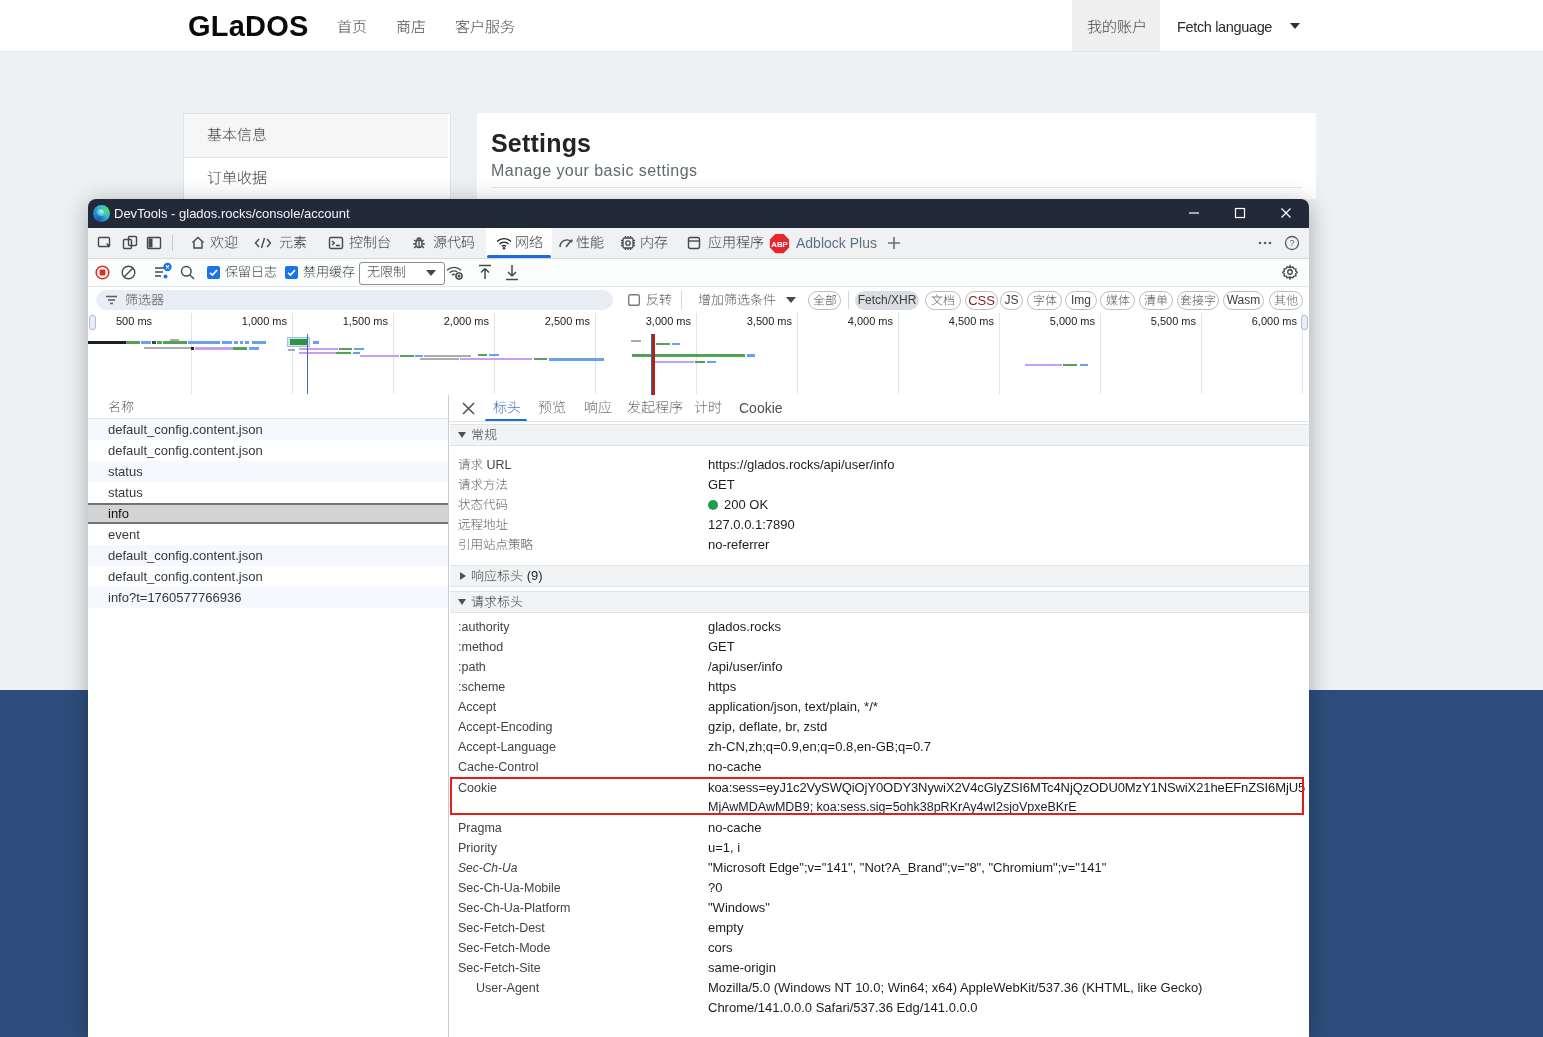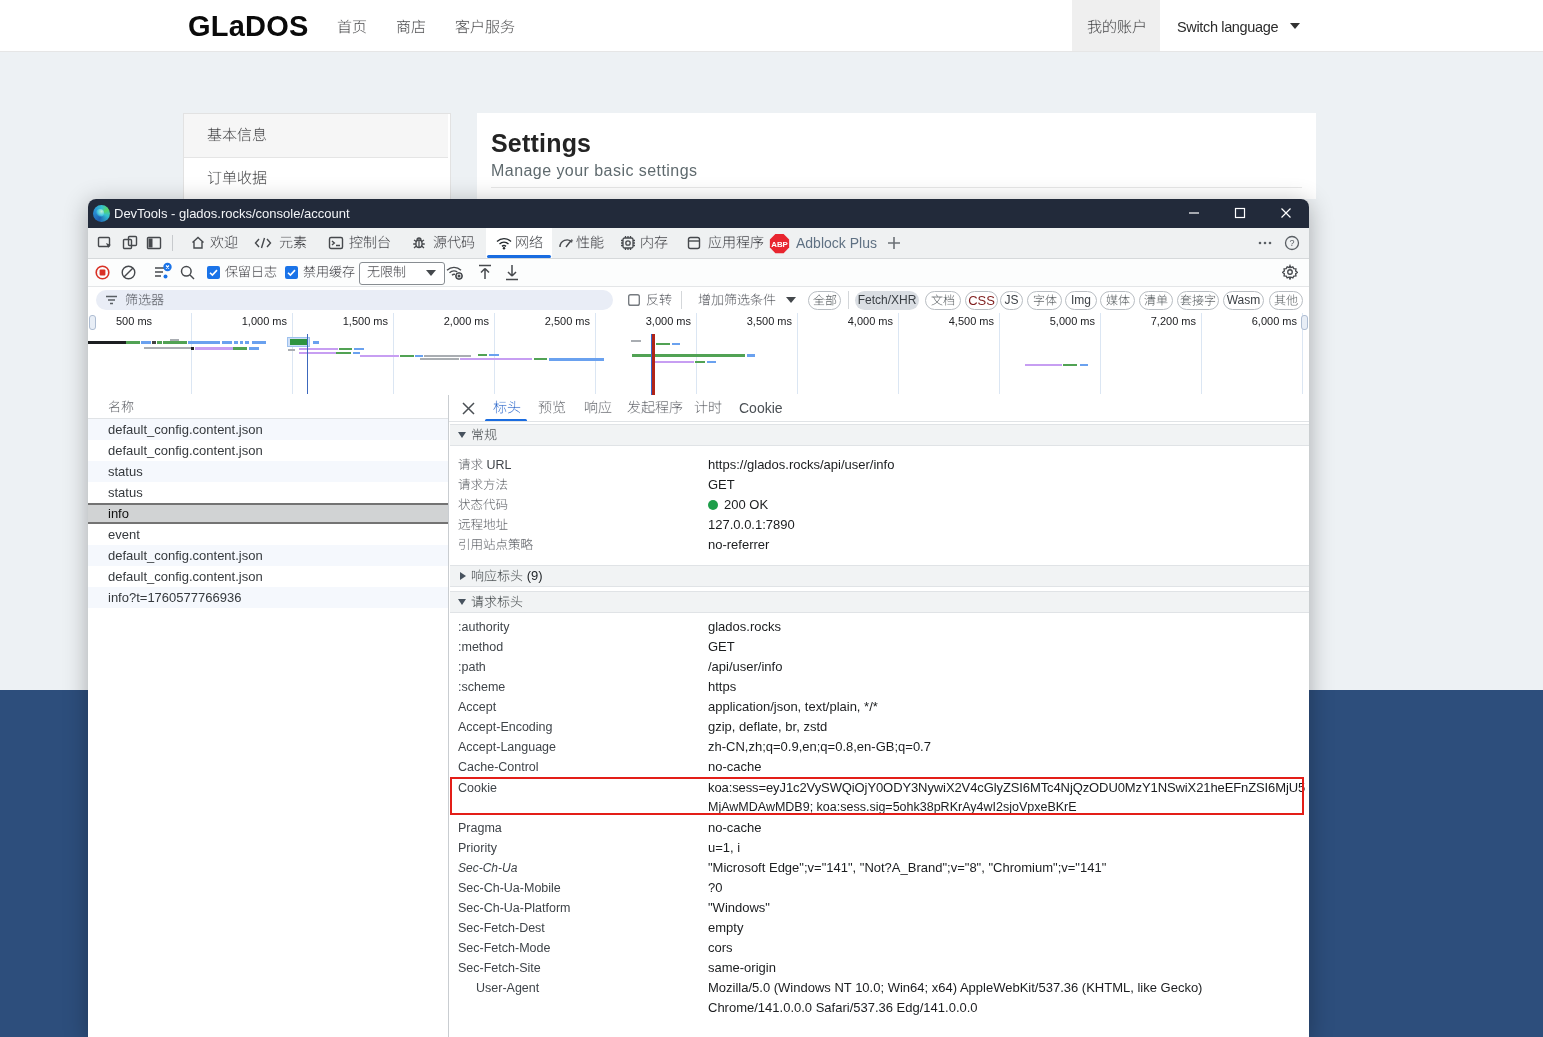--- a/index.html
+++ b/index.html
@@ -121,21 +121,21 @@
       <use href="#c670D" x="2000"></use>
       <use href="#c52A1" x="3000"></use>
     </svg></div>
 <div style="position:absolute;left:1072px;top:0;width:88px;height:51px;background:#efefef"></div>
 <div style="position:absolute;left:1087px;top:15.8px;font-size:15px;line-height:22px;color:#202124;font-weight:400;white-space:nowrap;"><svg class="k" style="width:60.0px;height:15px;stroke:#202124" viewBox="0 0 4000 1000">
       <use href="#c6211" x="0"></use>
       <use href="#c7684" x="1000"></use>
       <use href="#c8D26" x="2000"></use>
       <use href="#c6237" x="3000"></use>
     </svg></div>
-<div style="position:absolute;left:1177px;top:16.1px;font-size:14.5px;line-height:22px;color:#2b2b2b;font-weight:400;white-space:nowrap;letter-spacing:-0.35px">Switch language</div>
+<div style="position:absolute;left:1177px;top:16.1px;font-size:14.5px;line-height:22px;color:#2b2b2b;font-weight:400;white-space:nowrap;letter-spacing:-0.35px">Fetch language</div>
 <div style="position:absolute;left:1290px;top:23px;width:0;height:0;border-left:5.5px solid transparent;border-right:5.5px solid transparent;border-top:6.5px solid #333"></div>
 <div style="position:absolute;left:183px;top:113px;width:266px;height:86px;background:#fff;border:1px solid #e2e2e2"></div>
 <div style="position:absolute;left:184px;top:114px;width:264px;height:43px;background:#f6f6f6;border-bottom:1px solid #e5e5e5"></div>
 <div style="position:absolute;left:207px;top:123.8px;font-size:15px;line-height:22px;color:#333;font-weight:400;white-space:nowrap;"><svg class="k" style="width:60.0px;height:15px;stroke:#202124" viewBox="0 0 4000 1000">
       <use href="#c57FA" x="0"></use>
       <use href="#c672C" x="1000"></use>
       <use href="#c4FE1" x="2000"></use>
       <use href="#c606F" x="3000"></use>
     </svg></div>
 <div style="position:absolute;left:207px;top:166.8px;font-size:15px;line-height:22px;color:#333;font-weight:400;white-space:nowrap;"><svg class="k" style="width:60.0px;height:15px;stroke:#202124" viewBox="0 0 4000 1000">
@@ -428,21 +428,21 @@
 <div style="position:absolute;left:621px;top:315px;width:70px;text-align:right;font-size:11px;color:#202124">3,000 ms</div>
 <div style="position:absolute;left:797px;top:313px;width:1px;height:81px;background:#dbe6f3"></div>
 <div style="position:absolute;left:722px;top:315px;width:70px;text-align:right;font-size:11px;color:#202124">3,500 ms</div>
 <div style="position:absolute;left:898px;top:313px;width:1px;height:81px;background:#dbe6f3"></div>
 <div style="position:absolute;left:823px;top:315px;width:70px;text-align:right;font-size:11px;color:#202124">4,000 ms</div>
 <div style="position:absolute;left:999px;top:313px;width:1px;height:81px;background:#dbe6f3"></div>
 <div style="position:absolute;left:924px;top:315px;width:70px;text-align:right;font-size:11px;color:#202124">4,500 ms</div>
 <div style="position:absolute;left:1100px;top:313px;width:1px;height:81px;background:#dbe6f3"></div>
 <div style="position:absolute;left:1025px;top:315px;width:70px;text-align:right;font-size:11px;color:#202124">5,000 ms</div>
 <div style="position:absolute;left:1201px;top:313px;width:1px;height:81px;background:#dbe6f3"></div>
-<div style="position:absolute;left:1126px;top:315px;width:70px;text-align:right;font-size:11px;color:#202124">7,200 ms</div>
+<div style="position:absolute;left:1126px;top:315px;width:70px;text-align:right;font-size:11px;color:#202124">5,500 ms</div>
 <div style="position:absolute;left:1302px;top:313px;width:1px;height:81px;background:#dbe6f3"></div>
 <div style="position:absolute;left:1227px;top:315px;width:70px;text-align:right;font-size:11px;color:#202124">6,000 ms</div>
 <div style="position:absolute;left:89px;top:315px;width:7px;height:15px;background:#e8eef6;border:1px solid #aebdd2;border-radius:3px;box-sizing:border-box"></div>
 <div style="position:absolute;left:1301px;top:315px;width:7px;height:15px;background:#e8eef6;border:1px solid #aebdd2;border-radius:3px;box-sizing:border-box"></div>
 <div style="position:absolute;left:88px;top:341px;width:38px;height:3px;background:#1d1f21"></div>
 <div style="position:absolute;left:126px;top:341px;width:14px;height:3px;background:#51a254"></div>
 <div style="position:absolute;left:141px;top:341px;width:10px;height:3px;background:#6aa1ef"></div>
 <div style="position:absolute;left:152px;top:341px;width:4px;height:3px;background:#444"></div>
 <div style="position:absolute;left:157px;top:341px;width:5px;height:3px;background:#51a254"></div>
 <div style="position:absolute;left:163px;top:341px;width:24px;height:3px;background:#51a254"></div>

